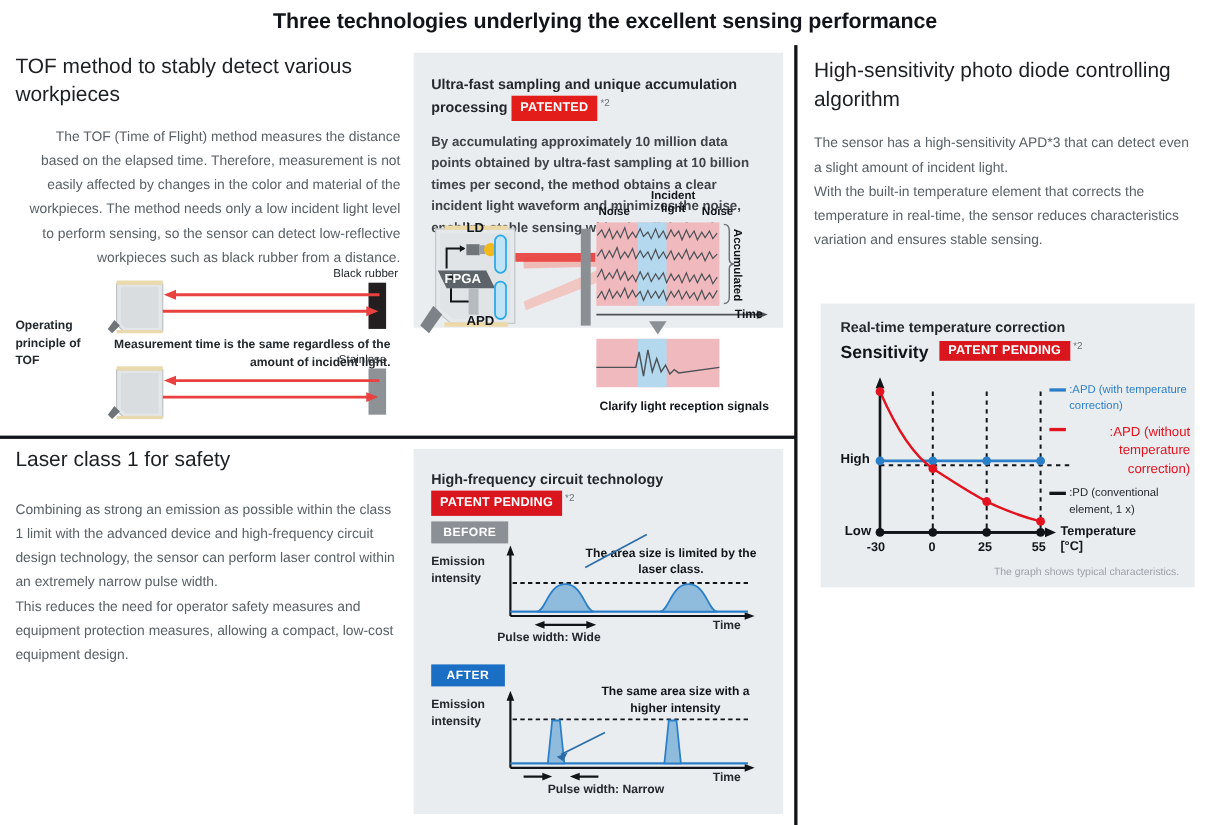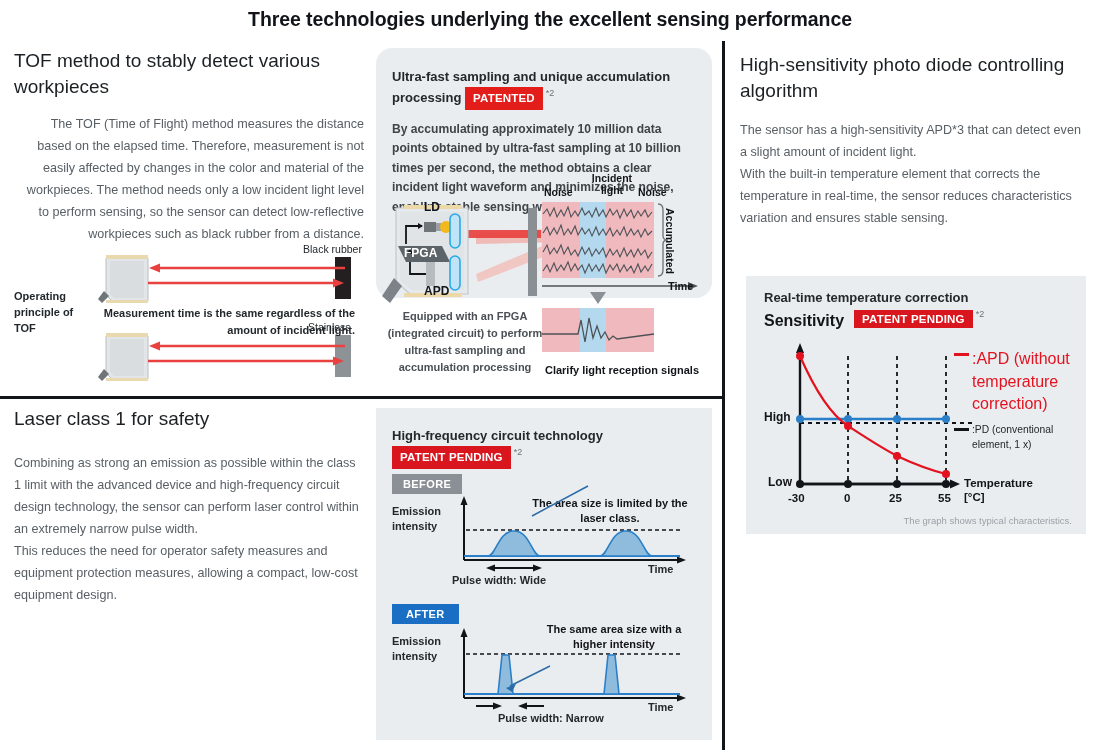--- a/index.html
+++ b/index.html
@@ -136,21 +136,21 @@
     <div class="lbl" style="position:absolute;left:55px;top:62px;width:290px;text-align:right;line-height:1.5;">Measurement time is the same regardless of the amount of incident light.</div>
     <div style="position:absolute;left:298px;top:78px;font-size:10.5px;color:#23282c;">Stainless</div>
   </div>
 
   <div style="position:absolute;left:14px;top:406px;width:350px;">
     <div class="sec-title">Laser class 1 for safety</div>
     <div class="body-text" style="margin-top:20px;white-space:pre-line;">Combining as strong an emission as possible within the class 1 limit with the advanced device and high-frequency circuit design technology, the sensor can perform laser control within an extremely narrow pulse width.
 This reduces the need for operator safety measures and equipment protection measures, allowing a compact, low-cost equipment design.</div>
   </div>
 
-  <div class="panel" style="left:376px;top:48px;width:336px;height:250px;border-radius:16px;">
+  <div class="panel" style="left:376px;top:48px;width:336px;height:250px;">
     <div style="padding:19px 16px 0 16px;">
       <div class="panel-title" style="display:block;">
         <span>Ultra-fast sampling and unique accumulation processing</span>
         <span class="badge bright">PATENTED</span><span class="sup">*2</span>
       </div>
       <div class="panel-text" style="margin-top:10px;">By accumulating approximately 10 million data points obtained by ultra-fast sampling at 10 billion times per second, the method obtains a clear incident light waveform and minimizes the noise, enabling stable sensing with a low light level.</div>
     </div>
 
     <div style="position:absolute;left:0;top:138px;width:336px;height:198px;">
       <svg width="336" height="198" style="position:absolute;left:0;top:0;">
@@ -181,21 +181,20 @@
         <rect x="74" y="28" width="10" height="34" rx="5" fill="#bfe4f7" stroke="#29a9e8" stroke-width="1.6"></rect>
         <rect x="74" y="70" width="10" height="34" rx="5" fill="#bfe4f7" stroke="#29a9e8" stroke-width="1.6"></rect>
 
         <rect x="152" y="22" width="9" height="88" fill="#8a8f94"></rect>
       </svg>
 
       <div style="position:absolute;left:48px;top:14px;font-size:12px;font-weight:bold;color:#111418;">LD</div>
       <div style="position:absolute;left:28px;top:60px;font-size:12px;font-weight:bold;color:#ffffff;">FPGA</div>
       <div style="position:absolute;left:48px;top:98px;font-size:12px;font-weight:bold;color:#111418;">APD</div>
 
-      <div style="position:absolute;left:6px;top:122px;width:166px;text-align:center;font-size:11px;font-weight:bold;color:#4a5055;line-height:1.55;">Equipped with an FPGA (integrated circuit) to perform ultra-fast sampling and accumulation processing</div>
 
       <div style="position:absolute;left:206px;top:-14px;width:60px;text-align:center;font-size:10.5px;font-weight:bold;color:#111418;line-height:1.15;">Incident light</div>
       <div style="position:absolute;left:168px;top:0px;font-size:10.5px;font-weight:bold;color:#111418;">Noise</div>
       <div style="position:absolute;left:262px;top:0px;font-size:10.5px;font-weight:bold;color:#111418;">Noise</div>
 
       <svg width="170" height="190" style="position:absolute;left:166px;top:16px;">
         <rect x="0" y="0" width="112" height="76" fill="#f0b9bd"></rect>
         <rect x="38" y="0" width="26" height="76" fill="#b4d9ef"></rect>
         <g stroke="#4d5257" stroke-width="1.1" fill="none">
           <path d="M1,12 l4,-5 l3,7 l4,-8 l3,9 l4,-7 l3,6 l4,-9 l3,10 l4,-6 l3,5 l4,-8 l3,7 l4,-4 l3,6 l4,-9 l3,8 l4,-6 l3,7 l4,-8 l3,6 l4,-5 l3,8 l4,-9 l3,7 l4,-6 l3,8 l4,-7 l3,5 l4,-6 l3,7 l4,-5"></path>
@@ -330,22 +329,26 @@
 
     <div style="position:absolute;left:42px;top:216px;font-size:11.5px;font-weight:bold;color:#111418;">-30</div>
     <div style="position:absolute;left:98px;top:216px;font-size:11.5px;font-weight:bold;color:#111418;">0</div>
     <div style="position:absolute;left:143px;top:216px;font-size:11.5px;font-weight:bold;color:#111418;">25</div>
     <div style="position:absolute;left:192px;top:216px;font-size:11.5px;font-weight:bold;color:#111418;">55</div>
 
     <div style="position:absolute;left:218px;top:200px;width:80px;font-size:11.5px;font-weight:bold;color:#111418;line-height:1.25;">Temperature [°C]</div>
 
     <div style="position:absolute;left:208px;top:72px;width:128px;">
       <div style="display:flex;align-items:flex-start;margin-bottom:7px;">
+        <span style="display:inline-block;width:15px;height:2.5px;background:#2b7fc9;margin-top:5px;flex:0 0 auto;"></span>
+        <span style="font-size:10.3px;color:#2b7fc9;line-height:1.42;margin-left:3px;">:APD (with temperature correction)</span>
+      </div>
+      <div style="display:flex;align-items:flex-start;margin-bottom:7px;">
         <span style="display:inline-block;width:15px;height:2.5px;background:#e3121f;margin-top:5px;flex:0 0 auto;"></span>
-        <span style="font-size:16px;color:#e3121f;line-height:1.42;margin-left:3px;">:APD (without temperature correction)</span>
+        <span style="font-size:12px;color:#e3121f;line-height:1.42;margin-left:3px;text-align:right;">:APD (without temperature correction)</span>
       </div>
       <div style="display:flex;align-items:flex-start;">
         <span style="display:inline-block;width:15px;height:2.5px;background:#111418;margin-top:5px;flex:0 0 auto;"></span>
         <span style="font-size:10.3px;color:#23282c;line-height:1.42;margin-left:3px;">:PD (conventional element, 1 x)</span>
       </div>
     </div>
 
     <div class="cap-note" style="position:absolute;right:14px;bottom:8px;">The graph shows typical characteristics.</div>
   </div>
 

